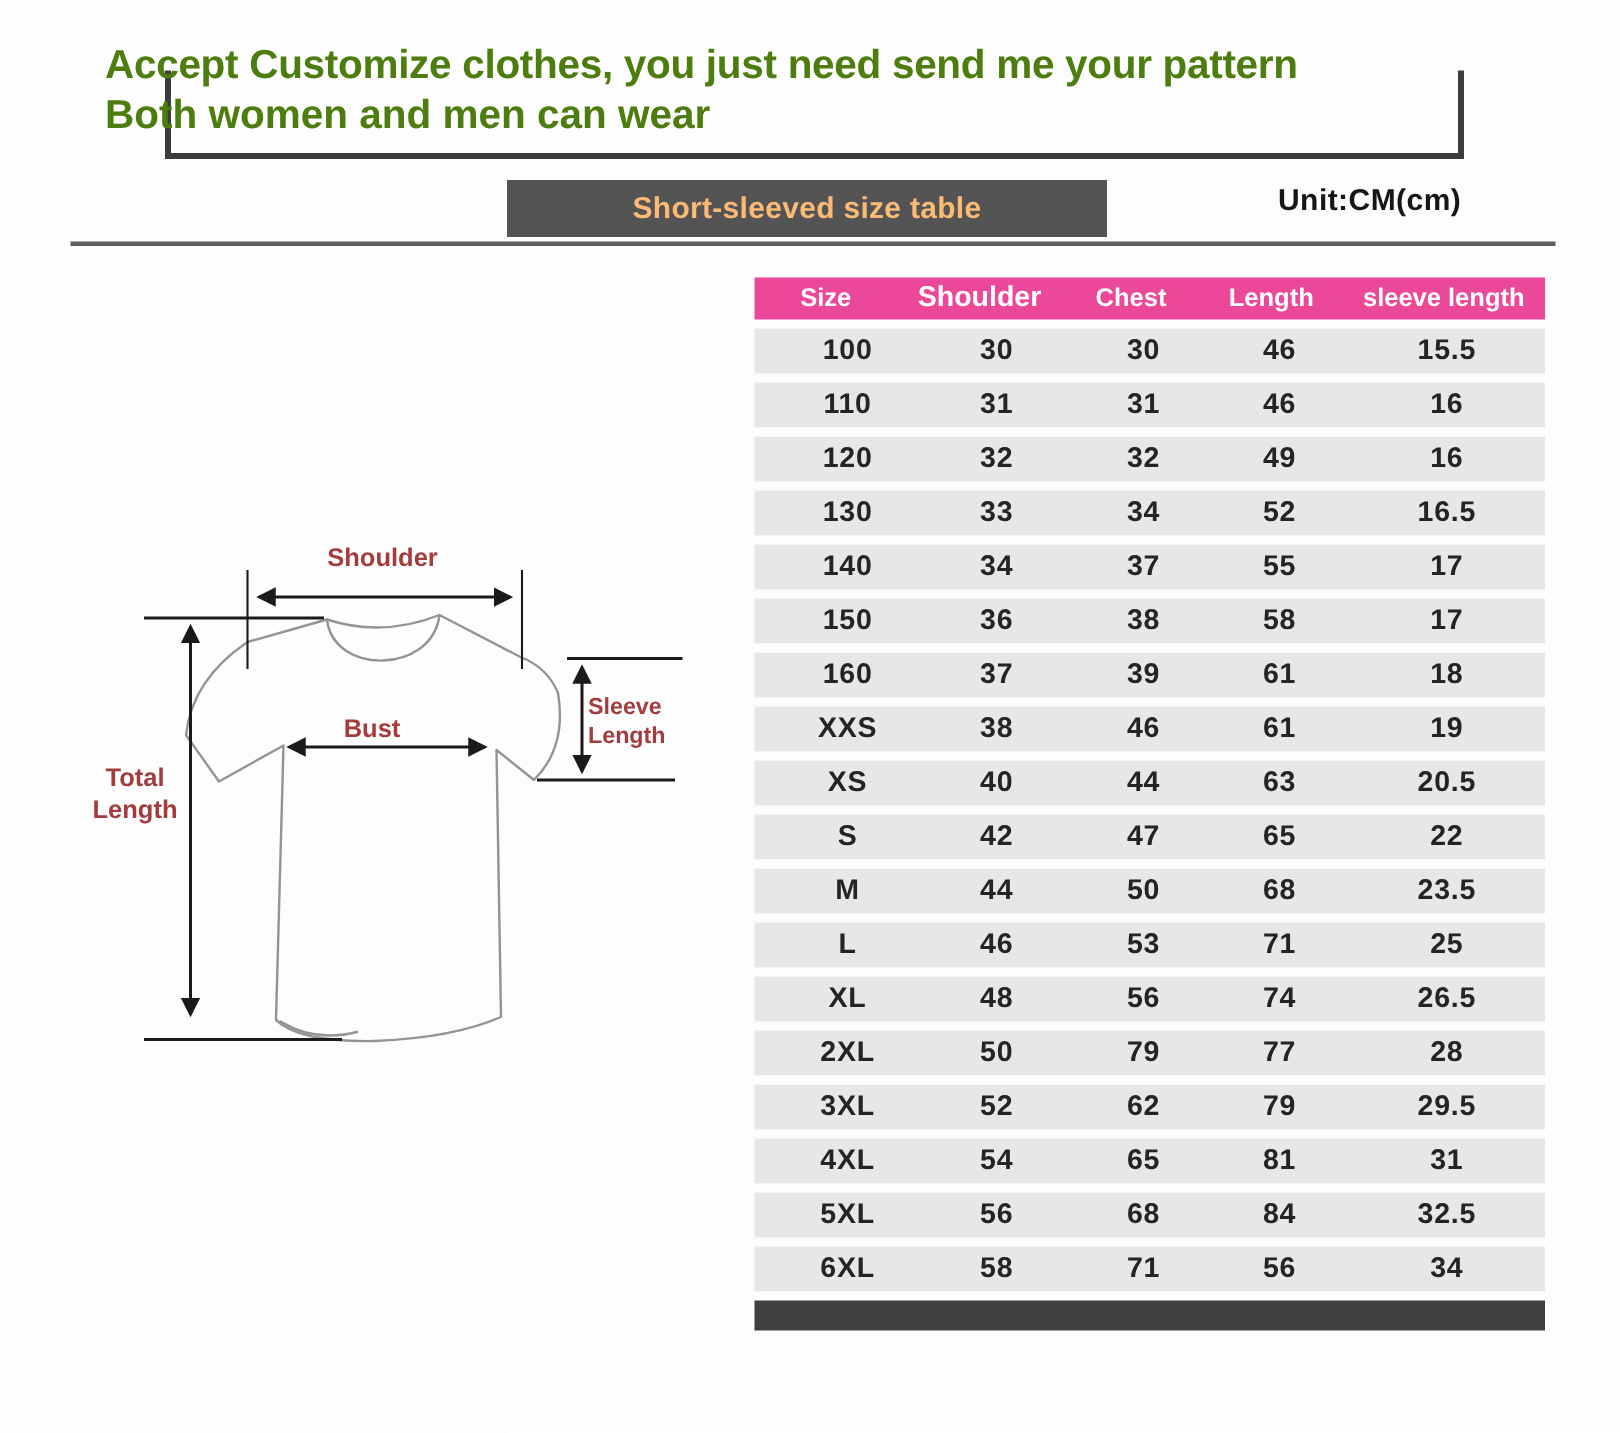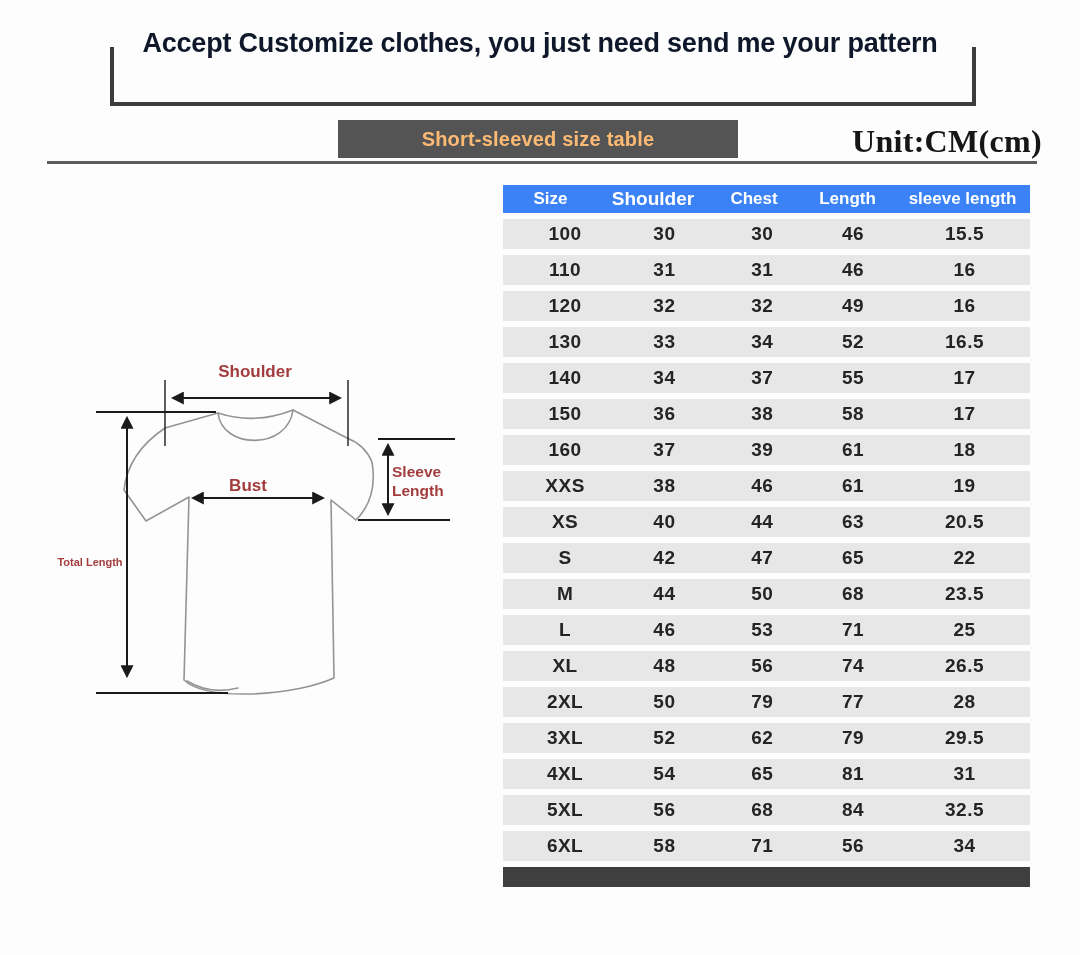--- a/index.html
+++ b/index.html
@@ -7,67 +7,68 @@
     position:relative;width:1080px;height:955px;overflow:hidden;
     background:#fdfdfd;font-family:"Liberation Sans",sans-serif;color:#1b1b1b;
   }
   
   .header-bracket{
     position:absolute;left:110px;top:47px;width:858px;height:55px;
     border-left:4px solid #3c3c3c;border-right:4px solid #3c3c3c;border-bottom:4px solid #3c3c3c;
     z-index:1;
   }
   .header-text{
-    position:absolute;left:70px;top:26px;width:940px;text-align:center;
-    font-weight:bold;color:#0f172a;z-index:2;
+    position:absolute;left:70px;top:26px;width:940px;
+    font-weight:bold;color:#4d7c0f;z-index:2;
   }
   .h-line1{font-size:27px;line-height:34px;letter-spacing:-0.2px;white-space:nowrap;}
   .h-line2{font-size:27px;line-height:32px;}
   
   .table-title-bar{
     position:absolute;left:338px;top:120px;width:400px;height:38px;
     background:#545454;color:#fdba74;font-weight:bold;font-size:20px;
     text-align:center;line-height:38px;letter-spacing:0.2px;
   }
   .unit-label{
     position:absolute;left:852px;top:123px;width:190px;
-    font-size:32px;font-weight:bold;color:#161616;letter-spacing:0.3px;font-family:Liberation Serif, serif;
+    font-size:20px;font-weight:bold;color:#161616;letter-spacing:0.3px;
   }
   .divider-line{
     position:absolute;left:47px;top:161px;width:990px;height:3px;background:#5d5d5d;
   }
   
   .size-table{position:absolute;left:503px;top:185px;width:527px;}
-  .thead{display:flex;height:28px;background:#3b82f6;align-items:center;}
+  .thead{display:flex;height:28px;background:#ec4899;align-items:center;}
   .thead .cell{color:#ffffff;font-weight:bold;font-size:17px;}
   .thead .c1{font-size:19px;}
   .trow{display:flex;height:30px;margin-top:6px;background:#e7e7e7;align-items:center;padding-left:16px;}
   .trow .cell{font-weight:bold;font-size:19px;color:#242424;letter-spacing:0.5px;}
   .cell{text-align:center;}
   .c0{width:95px;}.c1{width:110px;}.c2{width:92px;}.c3{width:95px;}.c4{width:135px;}
   .tfoot-bar{height:20px;margin-top:6px;background:#3f3f3f;}
   
   .diagram{position:absolute;left:50px;top:350px;width:430px;height:370px;}
   .diagram svg{position:absolute;left:0;top:0;}
   .dlabel{
     position:absolute;font-weight:bold;color:#a33d3d;text-align:center;z-index:2;
   }
   .dlabel-shoulder{left:150px;top:12px;width:110px;font-size:17px;}
   .dlabel-bust{left:168px;top:126px;width:60px;font-size:17px;}
   .dlabel-sleeve{left:342px;top:112px;width:72px;font-size:15.5px;line-height:19px;text-align:left;}
-  .dlabel-total{left:2px;top:158px;width:76px;font-size:11px;line-height:21px;margin-top:44px;}
+  .dlabel-total{left:2px;top:158px;width:76px;font-size:17px;line-height:21px;}
 </style>
 </head>
 <body>
 
 <div id="canvas">
 
   <div class="header-bracket"></div>
   <div class="header-text">
     <div class="h-line1">Accept Customize clothes, you just need send me your pattern</div>
+    <div class="h-line2">Both women and men can wear</div>
   </div>
 
   <div class="table-title-bar">Short-sleeved size table</div>
   <div class="unit-label">Unit:CM(cm)</div>
   <div class="divider-line"></div>
 
   <div class="diagram">
     <svg width="430" height="370" viewBox="0 0 430 370">
       <defs>
         <marker id="arr" viewBox="0 0 12 12" refX="10" refY="6" markerWidth="13" markerHeight="13" markerUnits="userSpaceOnUse" orient="auto-start-reverse">

